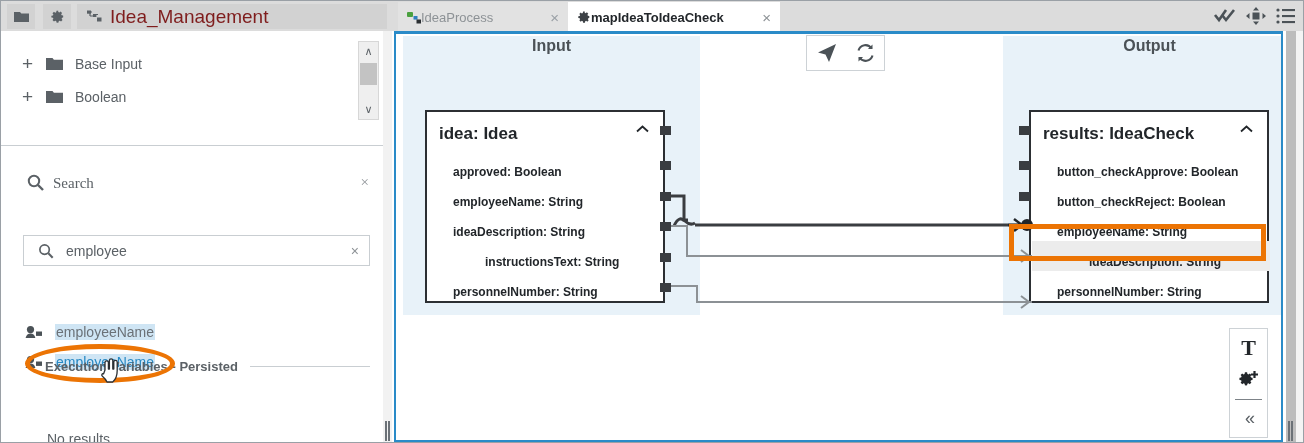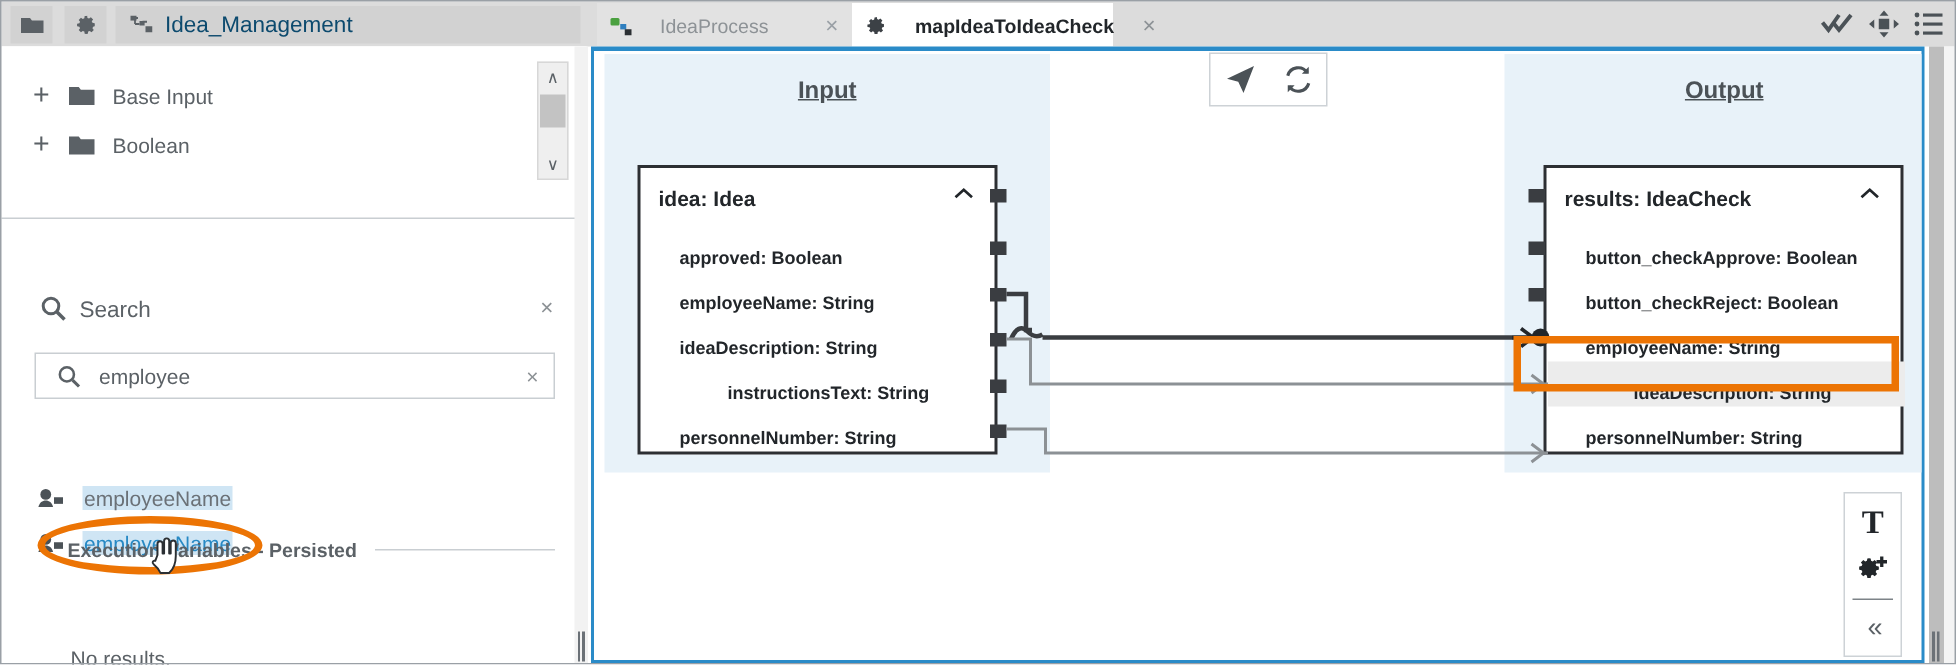--- a/index.html
+++ b/index.html
@@ -16,27 +16,27 @@
     border:1px solid #9aa0a6;box-sizing:border-box;pointer-events:none;}
 
   
   .topbar{position:absolute;left:1px;top:1px;width:1302px;height:30px;background:#dcdcdc;}
   .tb-btn{position:absolute;top:3px;width:28px;height:25px;background:#d2d2d2;
     display:flex;align-items:center;justify-content:center;}
   .tb-btn.b1{left:6px;}
   .tb-btn.b2{left:42px;}
   .proj-chip{position:absolute;left:76px;top:3px;width:310px;height:25px;background:#d2d2d2;
     display:flex;align-items:center;padding-left:10px;box-sizing:border-box;gap:8px;}
-  .proj-chip .lbl{font-size:15px;color:#0c4a6e;}
+  .proj-chip .lbl{font-size:19px;color:#7f1d1d;}
 
   
   .tab{position:absolute;top:1px;height:30px;display:flex;align-items:center;
-    gap:19px;padding:0 9px;box-sizing:border-box;font-size:13px;}
+    gap:0;padding:0 9px;box-sizing:border-box;font-size:13px;}
   .tab.inactive{left:397px;width:170px;background:#e2e2e2;color:#8d9296;}
-  .tab.active{left:567px;width:174px;background:#ffffff;color:#22262a;font-weight:bold;}
+  .tab.active{left:567px;width:212px;background:#ffffff;color:#22262a;font-weight:bold;}
   .tab .x{margin-left:auto;font-size:15px;color:#9aa0a6;line-height:1;}
   .tab.active .x{color:#8d9296;font-weight:normal;}
 
   .tb-right{position:absolute;top:6px;display:flex;align-items:center;gap:10px;right:8px;}
 
   
   .leftpanel{position:absolute;left:1px;top:31px;width:390px;height:411px;background:#fff;}
   .tree{position:absolute;left:0;top:0;width:390px;height:115px;background:#fff;
     border-bottom:1px solid #c9ced2;box-sizing:border-box;}
   .treerow{position:absolute;left:20px;display:flex;align-items:center;gap:12px;font-size:14px;color:#5b6166;}
@@ -44,21 +44,21 @@
   .treerow.r2{top:56px;}
   .plus{font-size:19px;color:#5b6166;line-height:1;width:13px;text-align:center;}
   
   .vscroll{position:absolute;left:357px;top:10px;width:21px;height:79px;background:#efefef;border:1px solid #d7d7d7;box-sizing:border-box;}
   .vscroll .arw{position:absolute;left:0;width:19px;height:19px;display:flex;align-items:center;justify-content:center;color:#5b6166;font-size:11px;}
   .vscroll .arw.up{top:0;}
   .vscroll .arw.dn{bottom:0;}
   .vscroll .thumb{position:absolute;left:1px;top:21px;width:17px;height:22px;background:#c3c3c3;}
 
   
-  .searchhdr{position:absolute;left:0;top:153px;width:390px;height:44px;display:flex;align-items:center;}
+  .searchhdr{position:absolute;left:0;top:130px;width:390px;height:44px;display:flex;align-items:center;font-family:Liberation Serif, serif;}
   .searchhdr .txt{margin-left:52px;font-size:15px;color:#5b6166;}
   .searchhdr .clsx{position:absolute;right:22px;top:13px;color:#8d9296;font-size:15px;}
 
   .searchbox{position:absolute;left:22px;top:204px;width:347px;height:31px;
     border:1px solid #c9ced2;background:#fff;box-sizing:border-box;display:flex;align-items:center;}
   .searchbox .val{margin-left:42px;font-size:14px;color:#5b6166;}
   .searchbox .clr{position:absolute;right:10px;color:#8d9296;font-size:14px;}
 
   .sec{position:absolute;display:flex;align-items:center;gap:12px;width:347px;left:44px;}
   .sec .lbl{font-size:13px;font-weight:bold;color:#5b6166;white-space:nowrap;}
@@ -89,27 +89,27 @@
   .splitR .grip{position:absolute;left:2px;top:390px;width:5px;height:20px;
     background:repeating-linear-gradient(90deg,#6b7177 0 2px,transparent 2px 3px);}
   .scrollTrackR{position:absolute;left:1296px;top:31px;width:7px;height:411px;background:#f4f4f4;}
 
   
   .canvas{position:absolute;left:394px;top:31px;width:889px;height:411px;background:#fff;
     border:2px solid #2a8bc8;border-top-width:3px;box-sizing:border-box;overflow:hidden;}
   .col{position:absolute;top:2px;height:279px;background:#e8f2f9;}
   .col.input{left:7px;width:297px;}
   .col.output{left:607px;width:293px;}
-  .coltitle{position:absolute;top:16px;width:100%;text-align:center;
-    font-size:16px;font-weight:bold;color:#4b5257;text-decoration:underline;}
+  .coltitle{position:absolute;top:1px;width:100%;text-align:center;
+    font-size:16px;font-weight:bold;color:#4b5257;}
 
   .node{position:absolute;background:#fff;border:2px solid #2c2f33;box-sizing:border-box;}
   .node.inp{left:29px;top:76px;width:240px;height:193px;}
   .node.outp{left:633px;top:76px;width:240px;height:193px;}
-  .node .hdr{position:absolute;left:12px;top:12px;font-size:14px;font-weight:bold;color:#22262a;}
+  .node .hdr{position:absolute;left:12px;top:12px;font-size:17px;font-weight:bold;color:#22262a;}
   .node .chev{position:absolute;right:14px;top:13px;color:#22262a;font-size:11px;}
   .node .fld{position:absolute;left:26px;font-size:12px;font-weight:bold;color:#22262a;}
   .node .fld.f1{top:53px;}
   .node .fld.f2{top:83px;}
   .node .fld.f3{top:113px;}
   .node .fld.f4{top:143px;margin-left:32px;}
   .node .fld.f5{top:173px;}
   .hl-row{position:absolute;left:1px;top:129px;width:238px;height:30px;background:#ececec;}
 
   .port{position:absolute;width:11px;height:9px;background:#3a3d41;}

